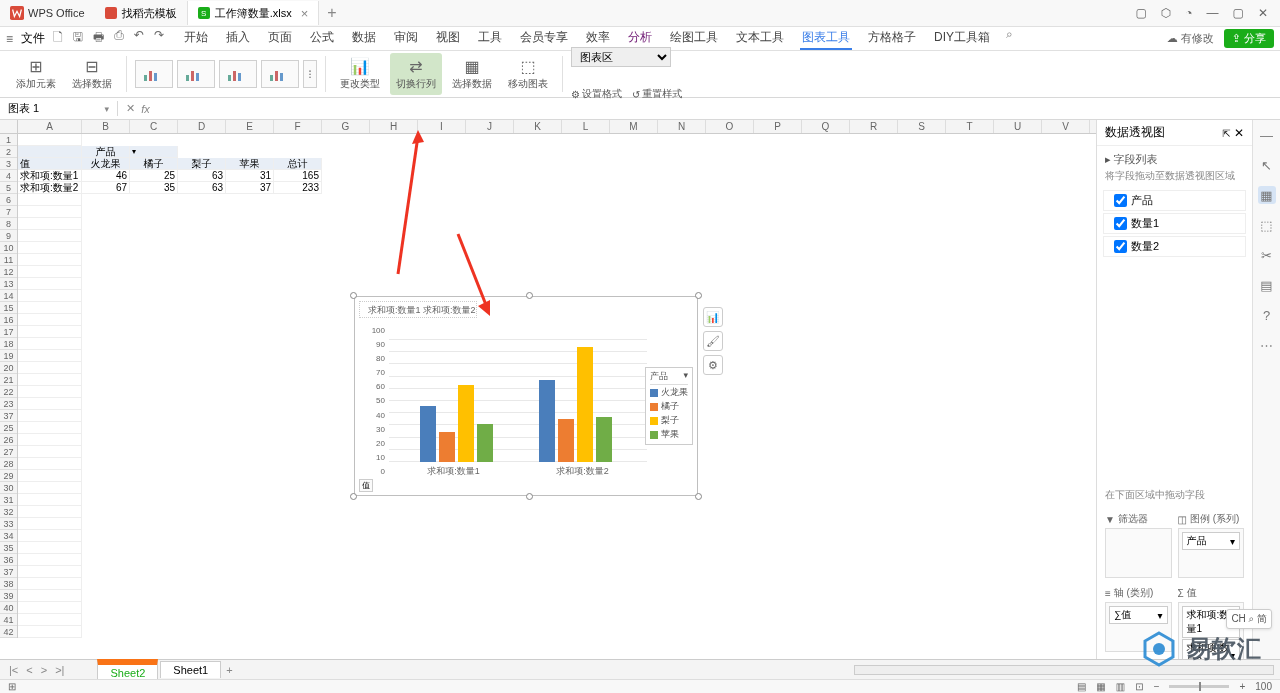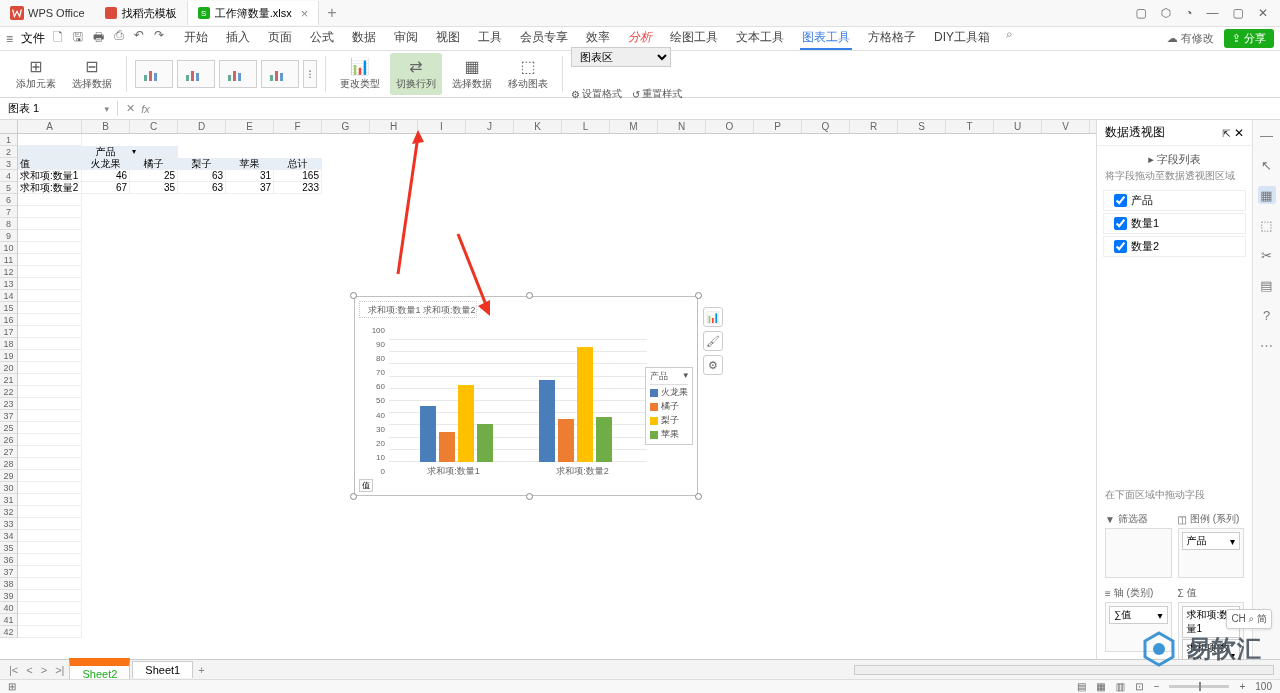--- a/index.html
+++ b/index.html
@@ -17,21 +17,21 @@
 .win-controls { margin-left: auto; display: flex; gap: 14px; padding-right: 12px; }
 .win-controls span { font-size: 12px; color: #666; cursor: pointer; }
 
 
 .menubar { height: 24px; background: #fff; display: flex; align-items: center; border-bottom: 1px solid #e0e0e0; padding: 0 6px; }
 .menu-left { display: flex; align-items: center; gap: 8px; }
 .menu-icons { display: flex; gap: 10px; font-size: 12px; color: #666; }
 .menu-icons span { cursor: pointer; }
 .menu-tabs { display: flex; gap: 14px; margin-left: 18px; font-size: 12px; color: #444; }
 .menu-tab { cursor: pointer; padding: 2px 2px; }
-.menu-tab.active-green { color: #ef4444; font-style: italic; }
+.menu-tab.active-green { color: #701a75; }
 .menu-tab.active-blue { color: #3a7ee8; border-bottom: 2px solid #3a7ee8; }
 .menu-right { margin-left: auto; display: flex; align-items: center; gap: 10px; font-size: 11px; color: #666; }
 .share-btn { background: #1aad19; color: #fff; padding: 2px 8px; border-radius: 3px; font-size: 11px; display: flex; align-items: center; gap: 3px; }
 
 
 .ribbon { height: 47px; background: #fff; border-bottom: 1px solid #d8d8d8; display: flex; align-items: center; padding: 0 10px; gap: 4px; }
 .ribbon-group { display: flex; flex-direction: column; align-items: center; justify-content: center; gap: 1px; padding: 0 6px; cursor: pointer; font-size: 10px; color: #555; }
 .ribbon-group.highlight { background: #d2e6c9; border-radius: 3px; padding: 4px 6px; }
 .ribbon-icon { font-size: 16px; color: #666; }
 .ribbon-sep { width: 1px; height: 36px; background: #e0e0e0; margin: 0 4px; }
@@ -85,40 +85,40 @@
 .side-tool { width: 20px; height: 20px; border: 1px solid #ccc; background: #fff; display: flex; align-items: center; justify-content: center; font-size: 11px; color: #666; cursor: pointer; border-radius: 3px; }
 
 
 .arrow { position: absolute; pointer-events: none; }
 .arrow-line { stroke: #e32; stroke-width: 3; fill: none; }
 .arrow-head { fill: #e32; }
 
 
 .right-panel { width: 156px; background: #fff; border-left: 1px solid #ddd; display: flex; flex-direction: column; font-size: 11px; }
 .rp-title { display: flex; align-items: center; justify-content: space-between; padding: 4px 8px; border-bottom: 1px solid #eee; font-size: 12px; }
-.rp-sec-title { padding: 6px 8px 2px; font-size: 11px; color: #555; text-align: center; }
+.rp-sec-title { padding: 6px 8px 2px; font-size: 11px; color: #555; }
 .rp-hint { font-size: 10px; color: #888; padding: 0 8px 6px; }
 .rp-field { display: flex; align-items: center; gap: 4px; padding: 2px 10px; font-size: 11px; border: 1px solid #eee; margin: 1px 6px; cursor: move; }
 .rp-area { padding: 4px 8px; }
 .rp-area-title { font-size: 10px; color: #666; display: flex; align-items: center; gap: 3px; margin-bottom: 2px; }
 .rp-box { border: 1px solid #ddd; min-height: 50px; background: #fafafa; padding: 2px; }
 .rp-chip { border: 1px solid #ccc; background: #fff; font-size: 10px; padding: 1px 4px; margin: 1px; display: flex; justify-content: space-between; align-items: center; cursor: pointer; }
 .rp-row { display: flex; gap: 6px; }
 .rp-col { flex: 1; }
 
 
 .vtoolbar { width: 28px; background: #f8f8f8; border-left: 1px solid #e0e0e0; display: flex; flex-direction: column; align-items: center; padding-top: 6px; gap: 12px; }
 .vtool { width: 18px; height: 18px; color: #777; cursor: pointer; display: flex; align-items: center; justify-content: center; font-size: 13px; }
 .vtool.active { background: #d6e4f5; border-radius: 3px; }
 
 
 .sheet-tabs { position: absolute; bottom: 14px; left: 0; right: 0; height: 20px; background: #f4f4f4; border-top: 1px solid #ccc; display: flex; align-items: center; padding: 0 6px; gap: 2px; }
 .st-nav { font-size: 11px; color: #888; padding: 0 3px; cursor: pointer; }
 .st-tab { padding: 2px 12px; font-size: 11px; border: 1px solid #ccc; border-bottom: none; background: #fff; cursor: pointer; }
-.st-tab.active { color: #1aad19; border-top: 8px solid #f97316; }
+.st-tab.active { color: #1aad19; border-top: 6px solid #f97316; margin-left: 28px; }
 .st-scroll { margin-left: auto; width: 420px; height: 10px; background: #eee; border: 1px solid #ccc; position: relative; }
 
 
 .statusbar { position: absolute; bottom: 0; left: 0; right: 0; height: 14px; background: #f8f8f8; border-top: 1px solid #ddd; display: flex; align-items: center; font-size: 10px; color: #666; padding: 0 8px; }
 .sb-right { margin-left: auto; display: flex; align-items: center; gap: 10px; }
 .zoom-slider { width: 60px; height: 3px; background: #ccc; position: relative; }
 .zoom-slider::after { content: ''; position: absolute; left: 50%; top: -3px; width: 2px; height: 9px; background: #888; }
 
 
 .watermark { position: absolute; right: 18px; bottom: 24px; display: flex; align-items: center; gap: 8px; opacity: 0.9; }

